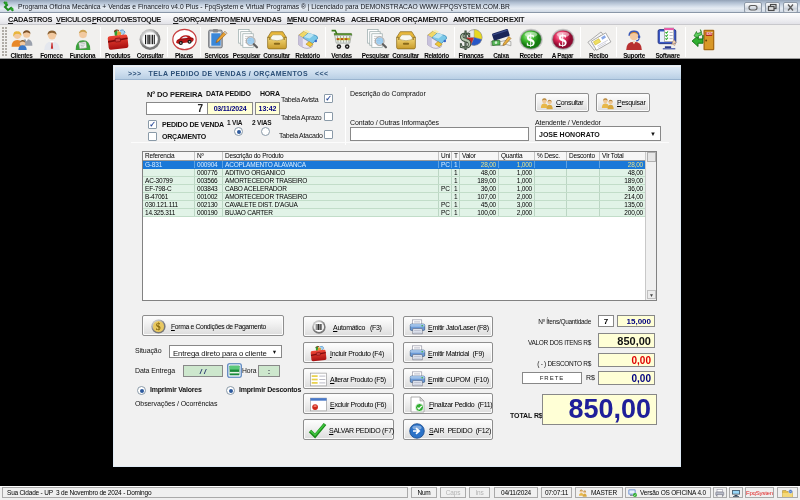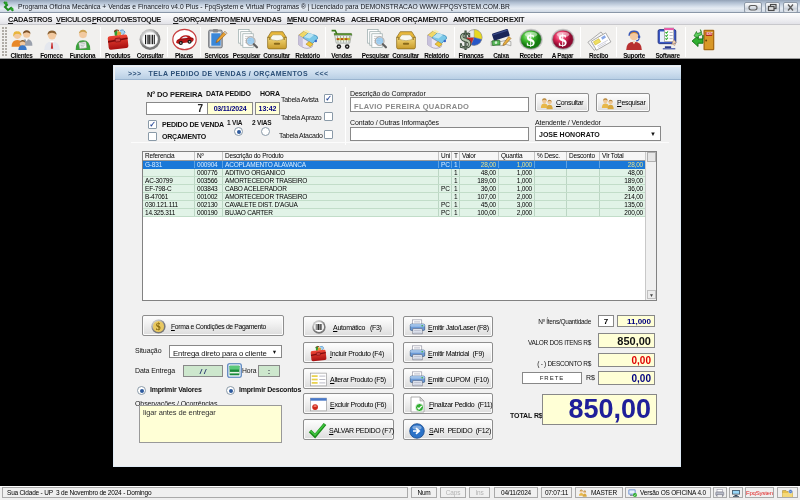--- a/index.html
+++ b/index.html
@@ -476,21 +476,20 @@
 <div class="abs chk" style="left:34px;top:66px"></div>
 <div class="abs lblb" style="left:48px;top:67px">ORÇAMENTO</div>
 <div class="abs lbl" style="left:167px;top:30px;letter-spacing:-0.3px">Tabela Avista</div>
 <div class="abs chk" style="left:210px;top:28px">✓</div>
 <div class="abs lbl" style="left:167px;top:48px;letter-spacing:-0.3px">Tabela Aprazo</div>
 <div class="abs chk" style="left:210px;top:46px"></div>
 <div class="abs lbl" style="left:165px;top:66px;letter-spacing:-0.3px">Tabela Atacado</div>
 <div class="abs chk" style="left:210px;top:64px"></div>
 <div class="abs" style="left:231px;top:21px;width:1px;height:58px;background:#9a9a9a;border-right:1px solid #fff"></div>
 <div class="abs lbl" style="left:236px;top:24px">Descrição do Comprador</div>
-<div class="abs inp" style="left:236px;top:31px;width:179px;height:15px;font-size:7.5px;font-weight:bold;color:#8a8a8a;padding:3.5px 0 0 3px;letter-spacing:0.3px">FLAVIO PEREIRA QUADRADO</div>
 <div class="abs lbl" style="left:236px;top:53px">Contato / Outras Informações</div>
 <div class="abs inp" style="left:236px;top:61px;width:179px;height:14px"></div>
 <div class="abs btn" style="left:421px;top:27px;width:54px;height:19px">
  <svg style="position:absolute;left:4px;top:3px" width="14" height="13" viewBox="0 0 16 14">
         <use href="#i-people2"></use>
       </svg>
  <span class="btxt" style="position:absolute;left:20px;top:5px"><u>C</u>onsultar</span>
     </div>
 <div class="abs btn" style="left:482px;top:27px;width:54px;height:19px">
  <svg style="position:absolute;left:4px;top:3px" width="14" height="13" viewBox="0 0 16 14">
@@ -627,21 +626,20 @@
  <rect x="2.8" y="3" width="10.4" height="4" fill="#5ac87a"></rect>
  <rect x="2.8" y="9.5" width="10.4" height="1.6" fill="#e8f4e8"></rect>
     </svg>
 <div class="abs lbl" style="left:128px;top:301px;font-size:6.8px">Hora</div>
 <div class="abs inp" style="left:144px;top:299px;width:22px;height:12px;background:#cde7cd;font-size:7.5px;font-weight:bold;color:#445;text-align:center;line-height:11px">:</div>
 <div class="abs rad on" style="left:23px;top:320px"></div>
 <div class="abs lblb" style="left:36px;top:320px">Imprimir Valores</div>
 <div class="abs rad on" style="left:112px;top:320px"></div>
 <div class="abs lblb" style="left:125px;top:320px">Imprimir Descontos</div>
 <div class="abs lbl" style="left:21px;top:334px">Observações / Ocorrências</div>
-<div class="abs yel" style="left:25px;top:339px;width:143px;height:38px;border:1px solid #999;font-size:7.5px;color:#333;letter-spacing:-0.1px;padding:2px 0 0 3px">ligar antes de entregar</div>
 
 <div class="abs btn" style="left:189px;top:250px;width:91px;height:21px">
  <svg style="position:absolute;left:7px;top:2px" width="16" height="16" viewBox="0 0 24 24">
         <use href="#i-barcode"></use>
       </svg>
  <span class="btxt" style="position:absolute;left:29px;top:7px"><u>A</u>utomático&nbsp;&nbsp;&nbsp;(F3)</span>
     </div>
 <div class="abs btn" style="left:189px;top:276px;width:91px;height:21px">
  <svg style="position:absolute;left:5px;top:1px" width="19" height="19" viewBox="0 0 24 24">
         <use href="#i-produtos"></use>
@@ -724,21 +722,21 @@
  <svg style="position:absolute;left:5px;top:3px" width="16" height="16" viewBox="0 0 16 16">
   <circle cx="8" cy="8" r="7.3" fill="#2a72c8" stroke="#1a4a8a" stroke-width="0.8"></circle>
   <ellipse cx="8" cy="4.6" rx="4.6" ry="2.2" fill="#fff" fill-opacity="0.4"></ellipse>
   <path d="M4 8 L9 8 M7 5.2 L10.2 8 L7 10.8" stroke="#fff" stroke-width="1.7" fill="none"></path>
       </svg>
  <span class="btxt" style="position:absolute;left:25px;top:7px"><u>S</u>AIR&nbsp;&nbsp;PEDIDO&nbsp;&nbsp;(F12)</span>
     </div>
 
 <div class="abs lbl" style="left:380px;top:252px;width:97px;text-align:right;font-size:6.5px;letter-spacing:-0.3px">Nº Ítens/Quantidade</div>
 <div class="abs inp" style="left:484px;top:249px;width:16px;height:12px;font-size:8px;font-weight:bold;text-align:center;line-height:11px">7</div>
-<div class="abs inp yel" style="left:503px;top:249px;width:38px;height:12px;font-size:8px;font-weight:bold;color:#000080;text-align:right;padding-right:3px;line-height:11px">11,000</div>
+<div class="abs inp yel" style="left:503px;top:249px;width:38px;height:12px;font-size:8px;font-weight:bold;color:#000080;text-align:right;padding-right:3px;line-height:11px">15,000</div>
 <div class="abs lbl" style="left:380px;top:273px;width:97px;text-align:right;font-size:6.5px;letter-spacing:-0.3px">VALOR DOS ITENS R$</div>
 <div class="abs inp yel" style="left:484px;top:267px;width:57px;height:15px;font-size:11px;font-weight:bold;color:#111;text-align:right;padding-right:3px;line-height:14px">850,00</div>
 <div class="abs lbl" style="left:380px;top:294px;width:97px;text-align:right;font-size:6.5px;letter-spacing:-0.3px">( - ) DESCONTO R$</div>
 <div class="abs inp yel" style="left:484px;top:287px;width:57px;height:14px;font-size:10px;font-weight:bold;color:#e00000;text-align:right;padding-right:3px;line-height:13px">0,00</div>
 <div class="abs inp" style="left:408px;top:306px;width:60px;height:12px;font-size:6px;color:#222;text-align:center;line-height:11px;letter-spacing:1px">FRETE</div>
 <div class="abs lbl" style="left:472px;top:308px">R$</div>
 <div class="abs inp yel" style="left:484px;top:305px;width:57px;height:14px;font-size:10px;font-weight:bold;color:#000080;text-align:right;padding-right:3px;line-height:13px">0,00</div>
 <div class="abs lbl" style="left:396px;top:346px;font-size:7px;font-weight:bold;letter-spacing:-0.1px">TOTAL R$</div>
 <div class="abs inp yel" style="left:428px;top:328px;width:115px;height:31px;font-size:27px;font-weight:bold;color:#20209a;text-align:right;padding-right:5px;line-height:28px">850,00</div>
 </div>

